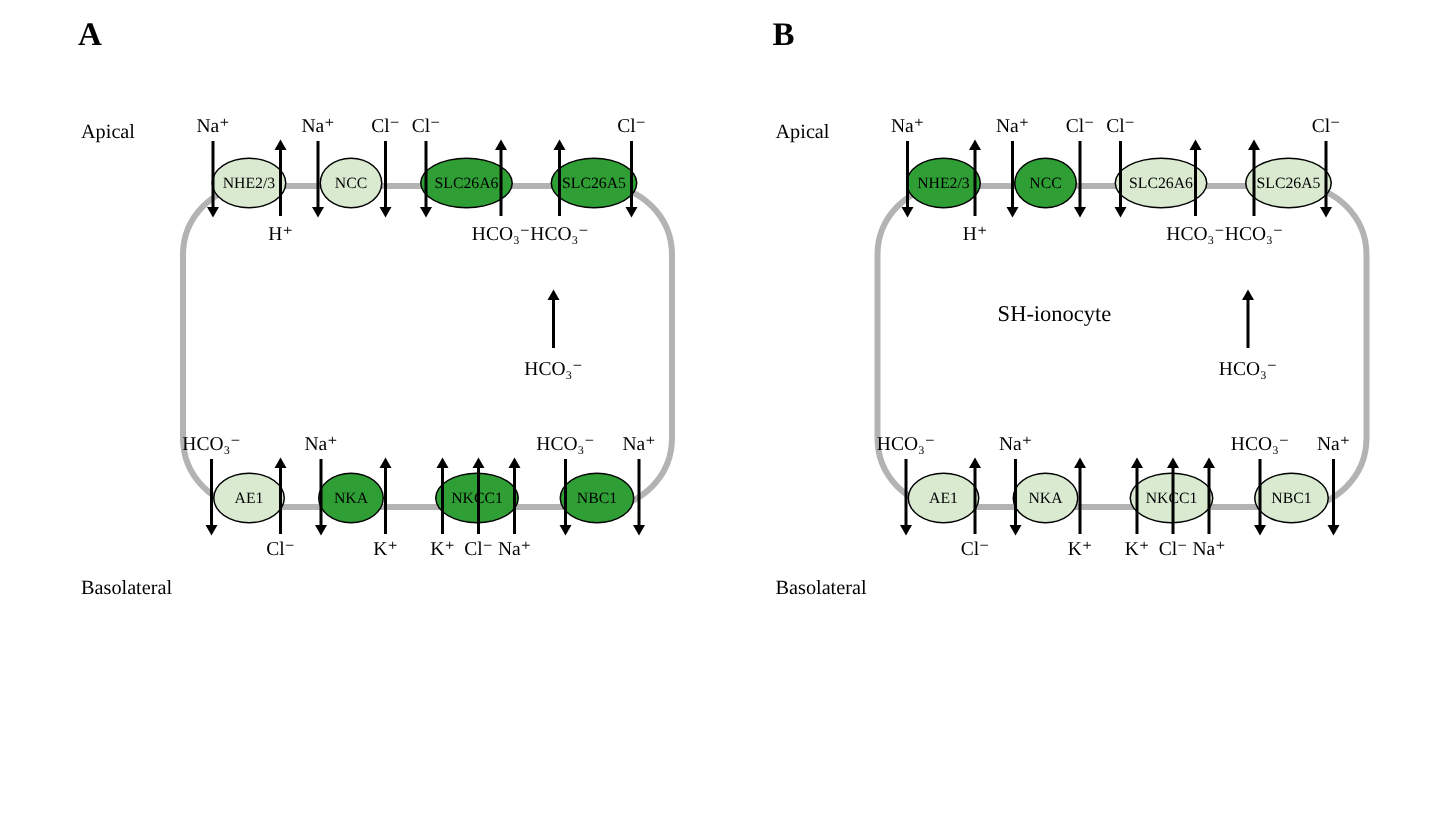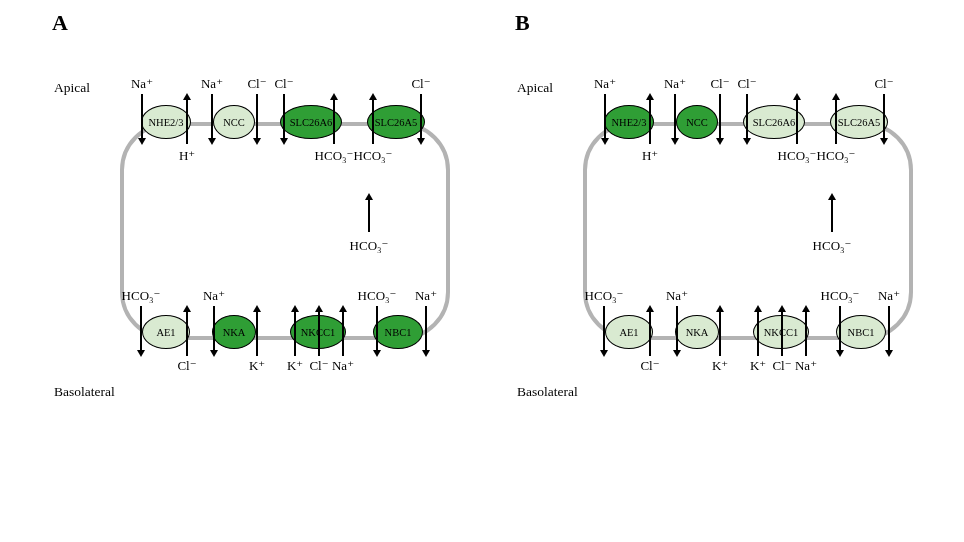--- a/index.html
+++ b/index.html
@@ -142,20 +142,21 @@
         <div class="shaft"></div>
         <div class="head"></div>
       </div>
       <div class="ion-label" style="left: 426px; top: 288px;">Na⁺</div>
     </div>
 
   <div class="panel" style="left:463px;">
     <div class="panel-letter">B</div>
     <div class="side-label apical-label">Apical</div>
     <div class="cell"></div>
+    <div class="cell-name">SH-ionocyte</div>
     <div class="arrow up inner-arrow">
         <span class="shaft"></span>
         <span class="head"></span>
       </div>
     <div class="ion-label inner-arrow-label">HCO₃⁻</div>
     <div class="side-label baso-label">Basolateral</div>
   <div class="ellipse shade-dark" style="left: 141px; top: 105px; width: 50px;">NHE2/3</div>
       <div class="arrow down" style="left: 137.5px; top: 94px; height: 50px;">
         <div class="shaft"></div>
         <div class="head"></div>

